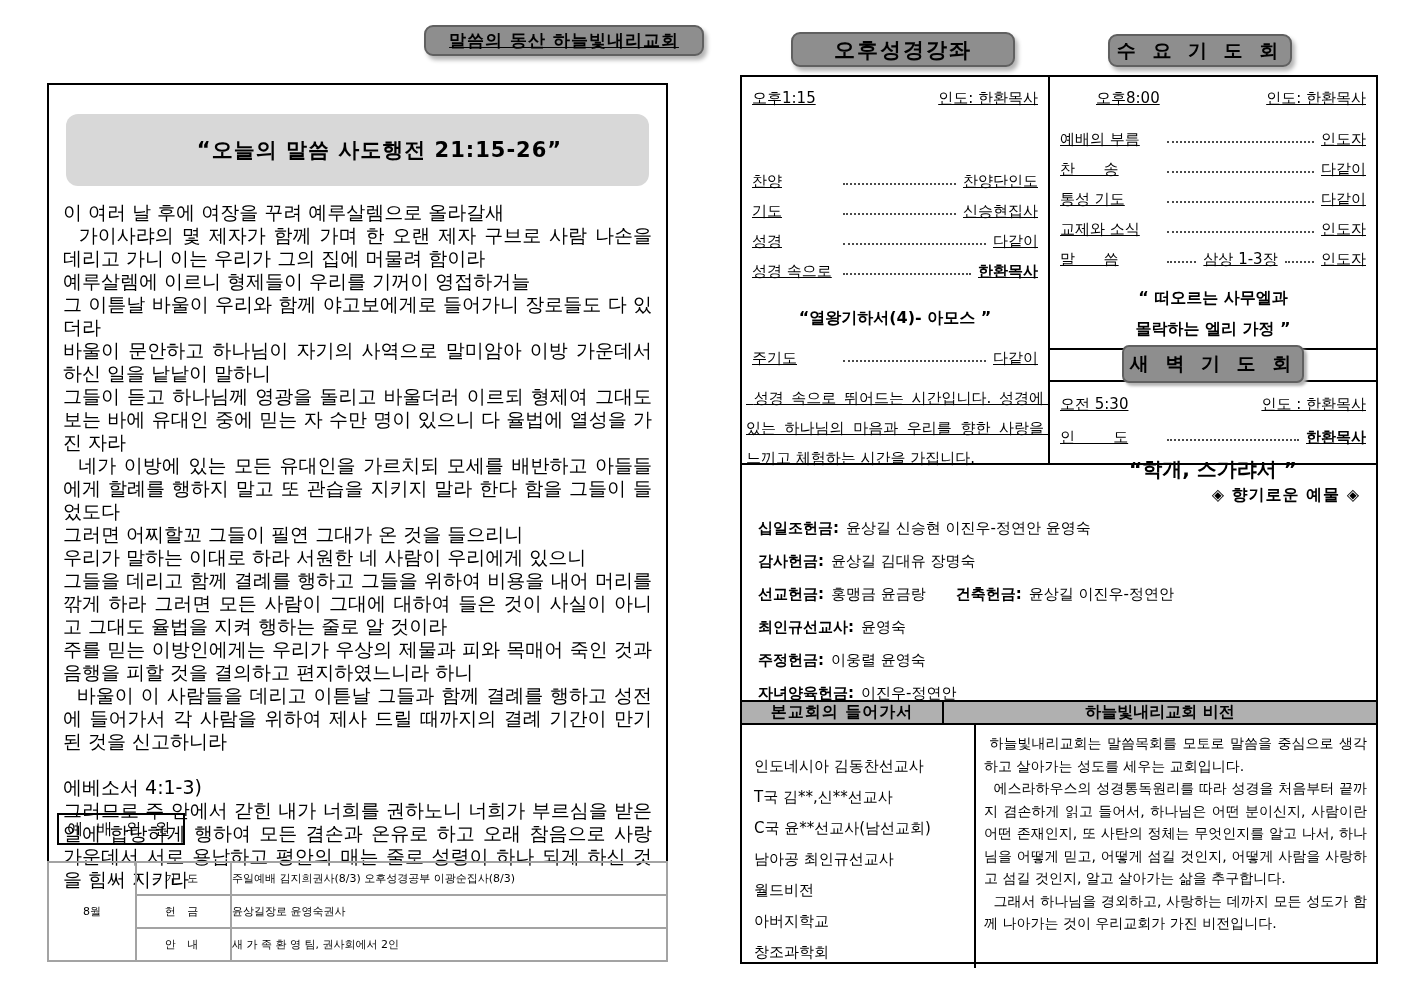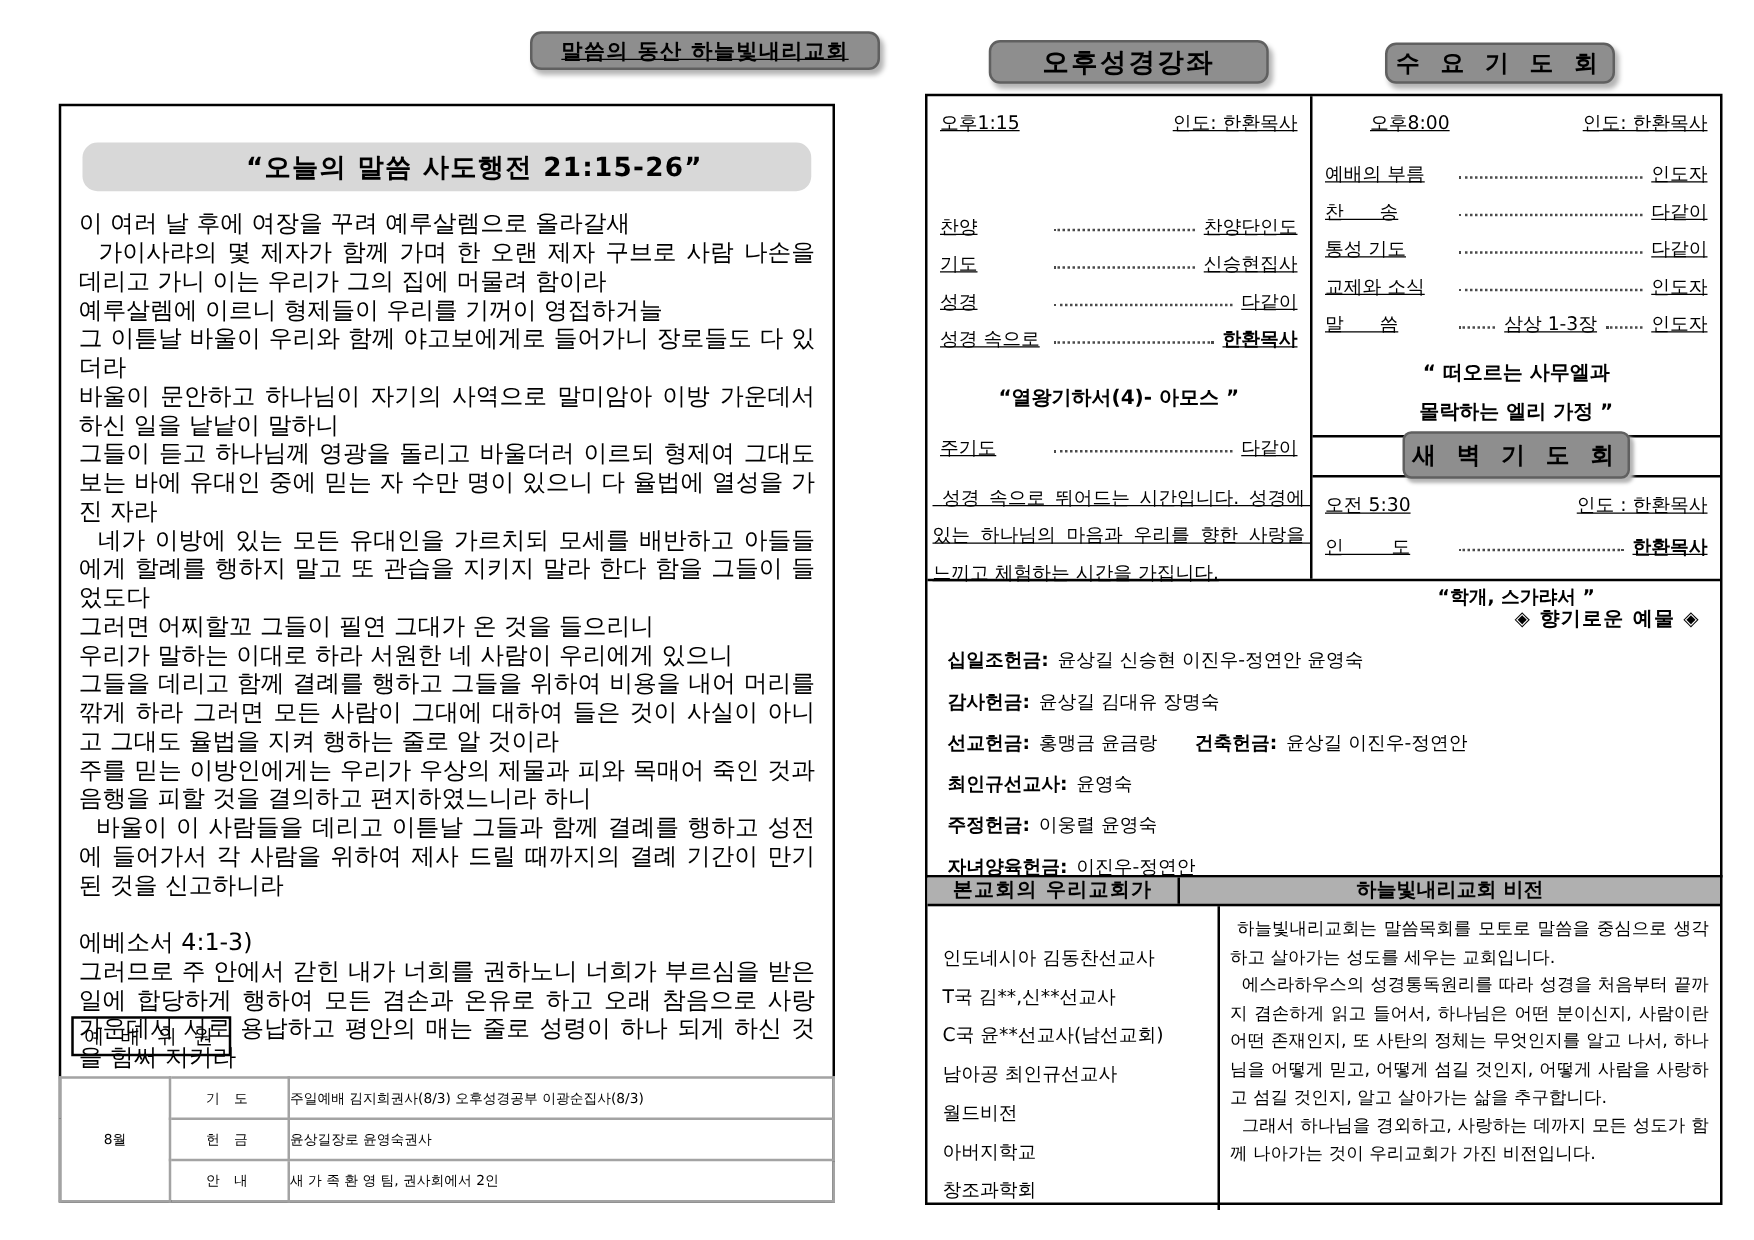--- a/index.html
+++ b/index.html
@@ -9,21 +9,21 @@
   
   .badge{position:absolute;background:#8e8e8e;border:2px solid #606060;border-radius:9px;
          box-shadow:3px 4px 4px #b4b4b4;display:flex;align-items:center;justify-content:center;
          font-weight:bold;color:#000;box-sizing:border-box;}
   #site-badge{left:424px;top:25px;width:280px;height:31px;font-size:17px;letter-spacing:1px;text-decoration:underline;}
   #badge-afternoon{left:791px;top:32px;width:224px;height:35px;font-size:21px;letter-spacing:2px;}
   #badge-wednesday{left:1108px;top:34px;width:184px;height:33px;font-size:19px;letter-spacing:5px;}
 
   
   #left-page{position:absolute;left:47px;top:83px;width:621px;height:879px;border:2px solid #000;box-sizing:border-box;}
-  #left-title{margin:29px 17px 0;height:39px;background:#d8d8d8;border-radius:12px;
+  #left-title{margin:29px 17px 0;height:72px;background:#d8d8d8;border-radius:12px;
               display:flex;align-items:center;justify-content:center;font-size:21px;font-weight:bold;letter-spacing:1px;padding-left:44px;}
   #left-body{margin:15px 14px 0;font-size:19px;line-height:23px;text-align:justify;}
   .verse{white-space:pre-wrap;}
   .verse.blank{height:23px;}
   #committee-box{position:absolute;left:8px;top:728px;width:128px;height:32px;border:2px solid #000;
                  display:flex;align-items:center;justify-content:center;font-size:16px;letter-spacing:4px;box-sizing:border-box;}
   #committee-table{position:absolute;left:-2px;bottom:-2px;width:calc(100% + 4px);border-collapse:collapse;}
   #committee-table td{border:2px solid #a3a3a3;height:31px;font-size:11px;padding:0;}
   td.cmonth{width:86px;text-align:center;}
   td.clbl{width:93px;text-align:center;letter-spacing:4px;}
@@ -43,21 +43,21 @@
   #col-afternoon .lbl{min-width:84px;}
   #col-wednesday .lbl{min-width:100px;}
   .theme{text-align:center;font-weight:bold;font-size:16px;}
   #aft-theme{margin-top:22px;}
   #aft-desc{margin-top:10px;font-size:15px;line-height:30px;text-align:justify;white-space:pre-wrap;padding:0 4px;}
   #wed-theme{margin-top:8px;line-height:31px;}
   #dawn-band{margin-top:4px;height:30px;border-top:2px solid #000;border-bottom:2px solid #000;position:relative;}
   #badge-dawn{position:absolute;left:50%;top:-5px;transform:translateX(-50%);width:182px;height:38px;
               background:#8e8e8e;border:2px solid #606060;border-radius:7px;box-shadow:3px 3px 3px #b4b4b4;
               display:flex;align-items:center;justify-content:center;font-size:19px;font-weight:bold;letter-spacing:5px;box-sizing:border-box;}
-  #dawn-theme{margin-top:16px;font-size:15px;}
+  #dawn-theme{margin-top:4px;font-size:20px;}
 
   
   #offerings{padding:20px 16px 0;text-align:right;}
   #offer-title{font-size:16px;font-weight:bold;letter-spacing:1px;}
   #offer-lines{margin-top:6px;}
   .oline{display:flex;align-items:center;height:33px;font-size:15px;}
   .olabel{font-weight:bold;margin-right:7px;white-space:pre;}
   .oval{white-space:pre;}
   .oseg-gap{margin-left:30px;}
 
@@ -256,21 +256,21 @@
           <div class="oline">
             <span class="olabel">자녀양육헌금:</span>
             <span class="oval">이진우-정연안</span>
           </div>
         </div>
     </div>
   </div>
 
   <div id="bottom-table">
     <div class="bt-header">
-      <div class="bt-h1">본교회의 우리교회가</div>
+      <div class="bt-h1">본교회의 들어가서</div>
       <div class="bt-h2">하늘빛내리교회 비전</div>
     </div>
     <div class="bt-body">
       <div class="bt-c1" id="mission-list">
           <div class="mission-item">인도네시아 김동찬선교사</div>
           <div class="mission-item">T국 김**,신**선교사</div>
           <div class="mission-item">C국 윤**선교사(남선교회)</div>
           <div class="mission-item">남아공 최인규선교사</div>
           <div class="mission-item">월드비전</div>
           <div class="mission-item">아버지학교</div>

